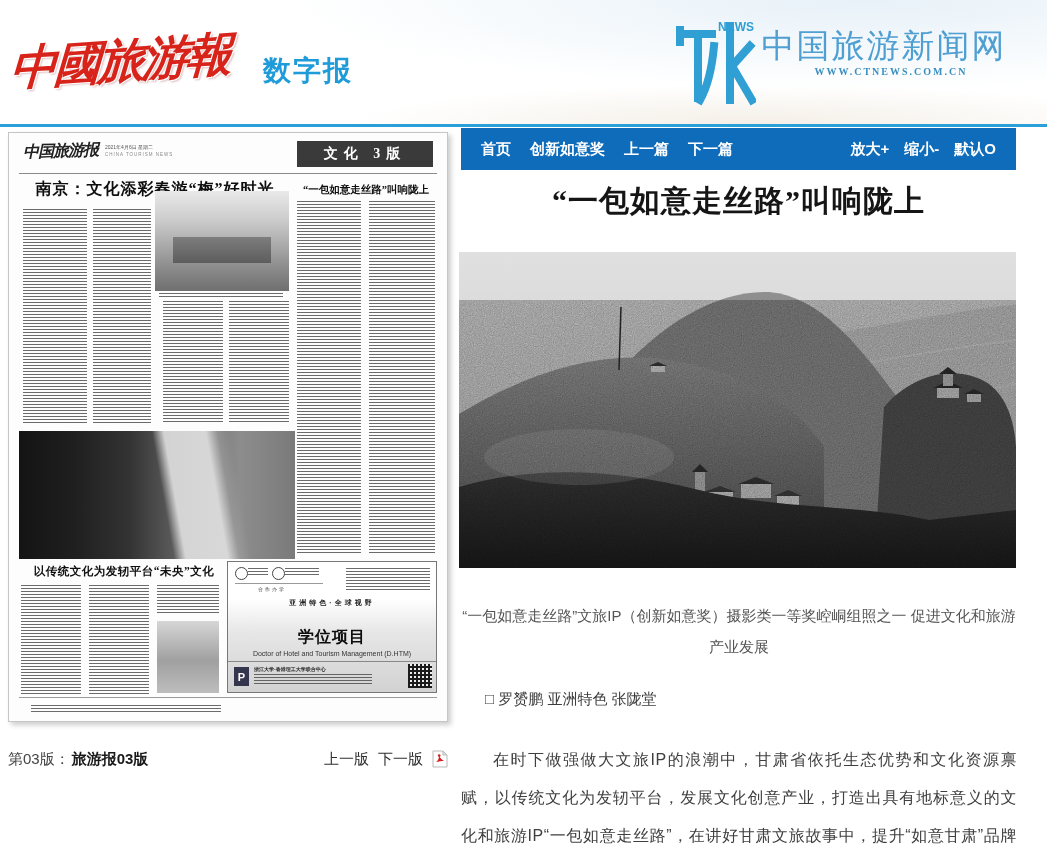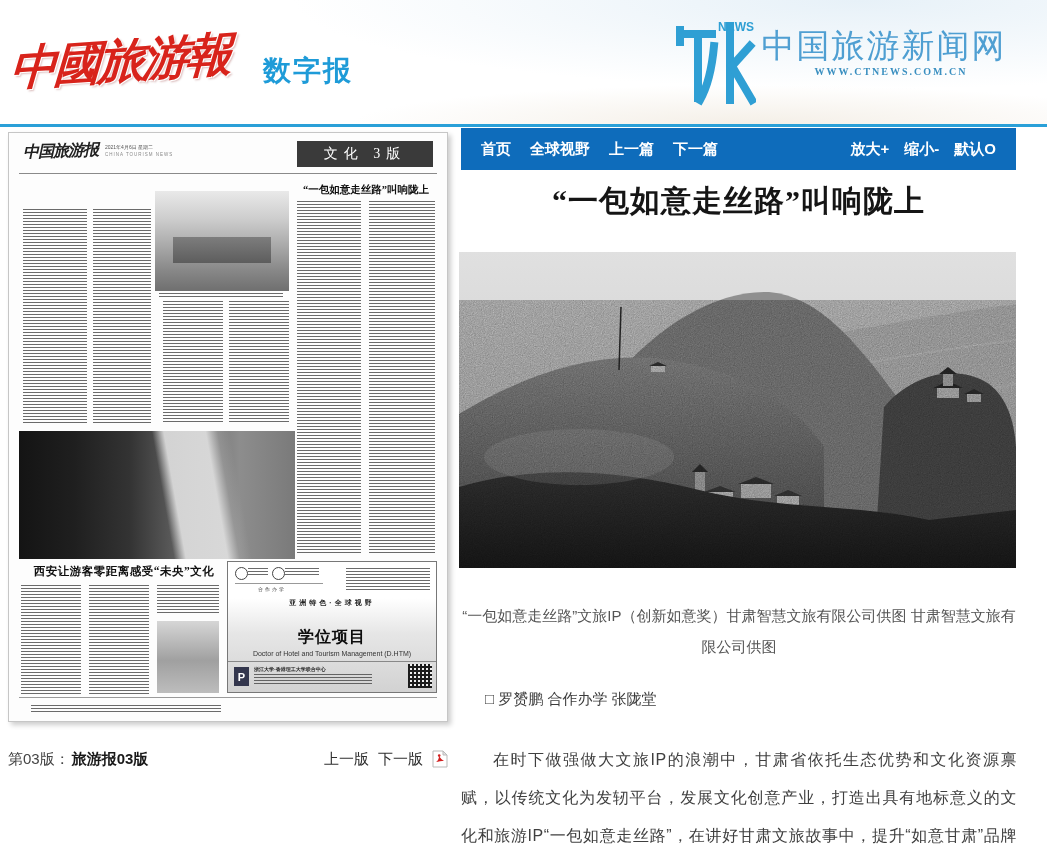--- a/index.html
+++ b/index.html
@@ -32,21 +32,21 @@
   
   .thumb{left:8px;top:132px;width:438px;height:588px;background:#fdfdfd;
     border:1px solid #c6c6c6;box-shadow:3px 3px 5px rgba(0,0,0,.2);cursor:pointer;}
   .thumb *{position:absolute;}
   .t-mast{left:14px;top:8px;font-family:"Liberation Serif","DejaVu Serif",serif;
     font-weight:bold;font-style:italic;font-size:16px;color:#222;transform:rotate(-2deg);
     white-space:nowrap;letter-spacing:-1px;}
   .t-date{left:96px;top:11px;font-size:5px;color:#555;line-height:7px;white-space:nowrap;}
   .t-en{left:96px;top:19px;font-size:4.5px;color:#888;letter-spacing:1px;white-space:nowrap;}
   .t-section{left:288px;top:8px;width:136px;height:26px;background:#3a3a3a;color:#fff;
-    font-family:"Liberation Serif","DejaVu Serif",serif;font-weight:normal;font-size:14px;
+    font-family:"Liberation Serif","DejaVu Serif",serif;font-weight:bold;font-size:14px;
     letter-spacing:6px;display:flex;align-items:center;justify-content:center;}
   .t-rule{left:10px;top:40px;width:418px;height:1px;background:#8a8a8a;}
   .t-h1{left:12px;top:46px;width:268px;text-align:center;
     font-family:"Liberation Serif","DejaVu Serif",serif;font-weight:900;font-size:16px;
     letter-spacing:1px;color:#0e0e0e;cursor:pointer;}
   .t-h2{left:284px;top:50px;width:146px;text-align:center;
     font-family:"Liberation Serif","DejaVu Serif",serif;font-weight:bold;font-size:10.5px;
     color:#0e0e0e;cursor:pointer;}
   .t-h3{left:16px;top:431px;width:198px;text-align:center;
     font-family:"Liberation Serif","DejaVu Serif",serif;font-weight:900;font-size:11.5px;
@@ -143,36 +143,37 @@
 </div>
 <div class="abs topline"></div>
 
 <div class="abs thumb">
   <div class="t-mast">中国旅游报</div>
   <div class="t-date">2021年4月6日 星期二</div>
   <div class="t-en">CHINA TOURISM NEWS</div>
   <div class="t-section">文化 3版</div>
   <div class="t-rule"></div>
 
+  <div class="t-h1">南京：文化添彩春游“梅”好时光</div>
   <div class="t-h2">“一包如意走丝路”叫响陇上</div>
 
   <div class="st" style="left:14px;top:76px;width:64px;height:214px;"></div>
   <div class="st" style="left:84px;top:76px;width:58px;height:214px;"></div>
   <div class="st" style="left:154px;top:168px;width:60px;height:122px;"></div>
   <div class="st" style="left:220px;top:168px;width:60px;height:122px;"></div>
   <div class="st" style="left:288px;top:68px;width:64px;height:352px;"></div>
   <div class="st" style="left:360px;top:68px;width:66px;height:352px;"></div>
 
   <div class="t-photo-garden">
       <i></i>
     </div>
   <div class="st t-cap1"></div>
 
   <div class="t-photo-museum"></div>
-  <div class="t-h3">西安让游客零距离感受“未央”文化</div>
+  <div class="t-h3">以传统文化为发轫平台“未央”文化</div>
 
   <div class="st" style="left:12px;top:452px;width:60px;height:110px;"></div>
   <div class="st" style="left:80px;top:452px;width:60px;height:110px;"></div>
   <div class="st" style="left:148px;top:452px;width:62px;height:30px;"></div>
   <div class="t-photo-kids"></div>
 
   <div class="t-ad">
     <span class="ad-circle ad-c1"></span>
     <span class="st ad-lg-bars"></span>
     <span class="ad-circle ad-c2"></span>
@@ -206,21 +207,21 @@
         <path d="M11,1 l4,4 h-4 z" fill="#e3e3e3" stroke="#b9b9b9" stroke-width="1"></path>
         <path d="M4,12 c2,-1 3,-4 3,-6 c1.5,2 3,4 5,5 c-2.5,0 -5.5,.5 -8,1 z" fill="#d21f1f"></path>
         <circle cx="7.2" cy="5.6" r="1.3" fill="#d21f1f"></circle>
       </svg>
     </span>
   </span>
 </div>
 
 <div class="abs navbar">
   <span>首页</span>
-  <span>全球视野</span>
+  <span>创新如意奖</span>
   <span>上一篇</span>
   <span>下一篇</span>
   <span class="grp-right">
     <span>放大+</span>
     <span>缩小-</span>
     <span>默认O</span>
   </span>
 </div>
 
 <h1 class="abs a-title" style="margin:0;">“一包如意走丝路”叫响陇上</h1>
@@ -278,17 +279,17 @@
       <path d="M480,122 l9,-7 l9,7 z" fill="#2f2f2f"></path>
       <rect x="508" y="142" width="14" height="8" fill="#c9c9c9"></rect>
       <path d="M505,142 l10,-5 l10,5 z" fill="#333"></path>
     </g>
     <path d="M0,235 C80,212 160,218 240,238 C320,258 400,252 470,268 L557,258 L557,316 L0,316 Z" fill="url(#gfore)"></path>
     <ellipse cx="120" cy="205" rx="95" ry="28" fill="#cfcfcf" opacity=".22"></ellipse>
     <rect y="48" width="557" height="268" filter="url(#noise)" opacity=".5"></rect>
   </svg>
 </div>
 
-<div class="abs a-caption">“一包如意走丝路”文旅IP（创新如意奖）甘肃智慧文旅有限公司供图 甘肃智慧文旅有限公司供图</div>
-
-<div class="abs a-byline">□ 罗赟鹏 合作办学 张陇堂</div>
+<div class="abs a-caption">“一包如意走丝路”文旅IP（创新如意奖）摄影类一等奖崆峒组照之一 促进文化和旅游产业发展</div>
+
+<div class="abs a-byline">□ 罗赟鹏 亚洲特色 张陇堂</div>
 
 <div class="abs a-body">在时下做强做大文旅IP的浪潮中，甘肃省依托生态优势和文化资源禀赋，以传统文化为发轫平台，发展文化创意产业，打造出具有地标意义的文化和旅游IP“一包如意走丝路”，在讲好甘肃文旅故事中，提升“如意甘肃”品牌大众认知度，带动文化和旅游消费升级，促进文化和旅游产业发展。</div>
 
 </body></html>

